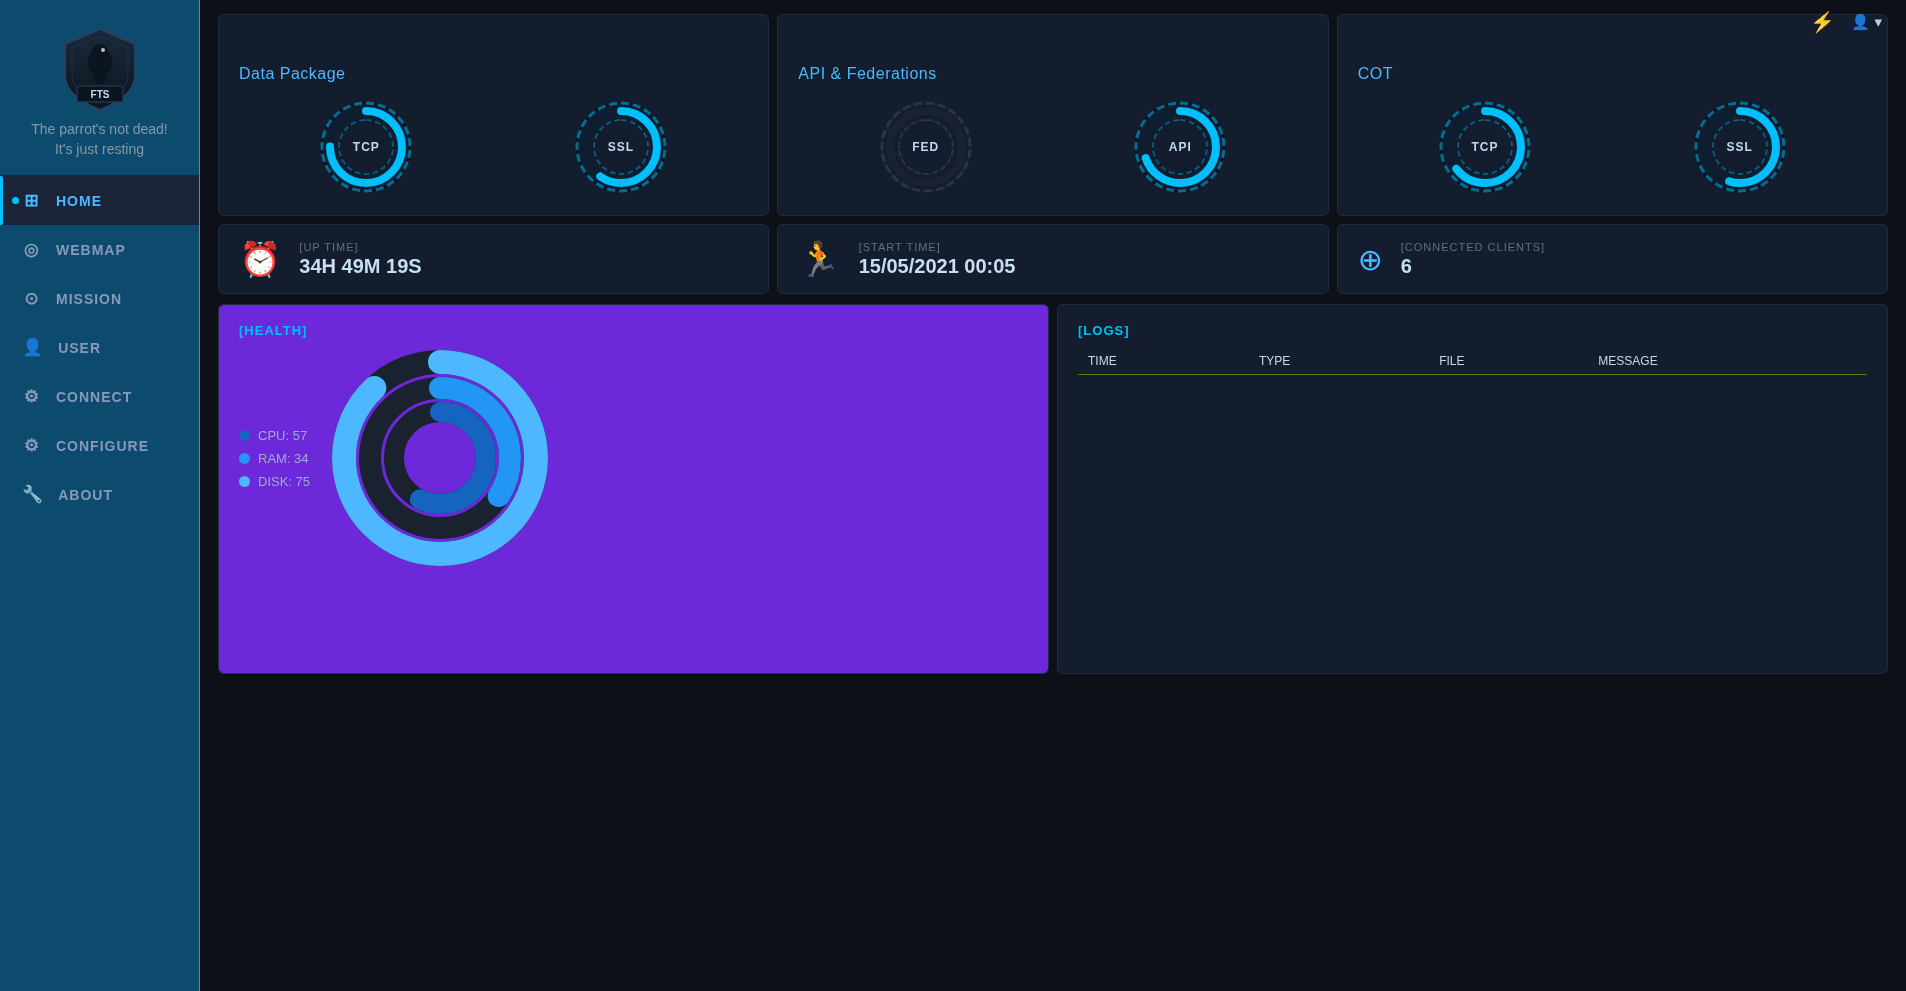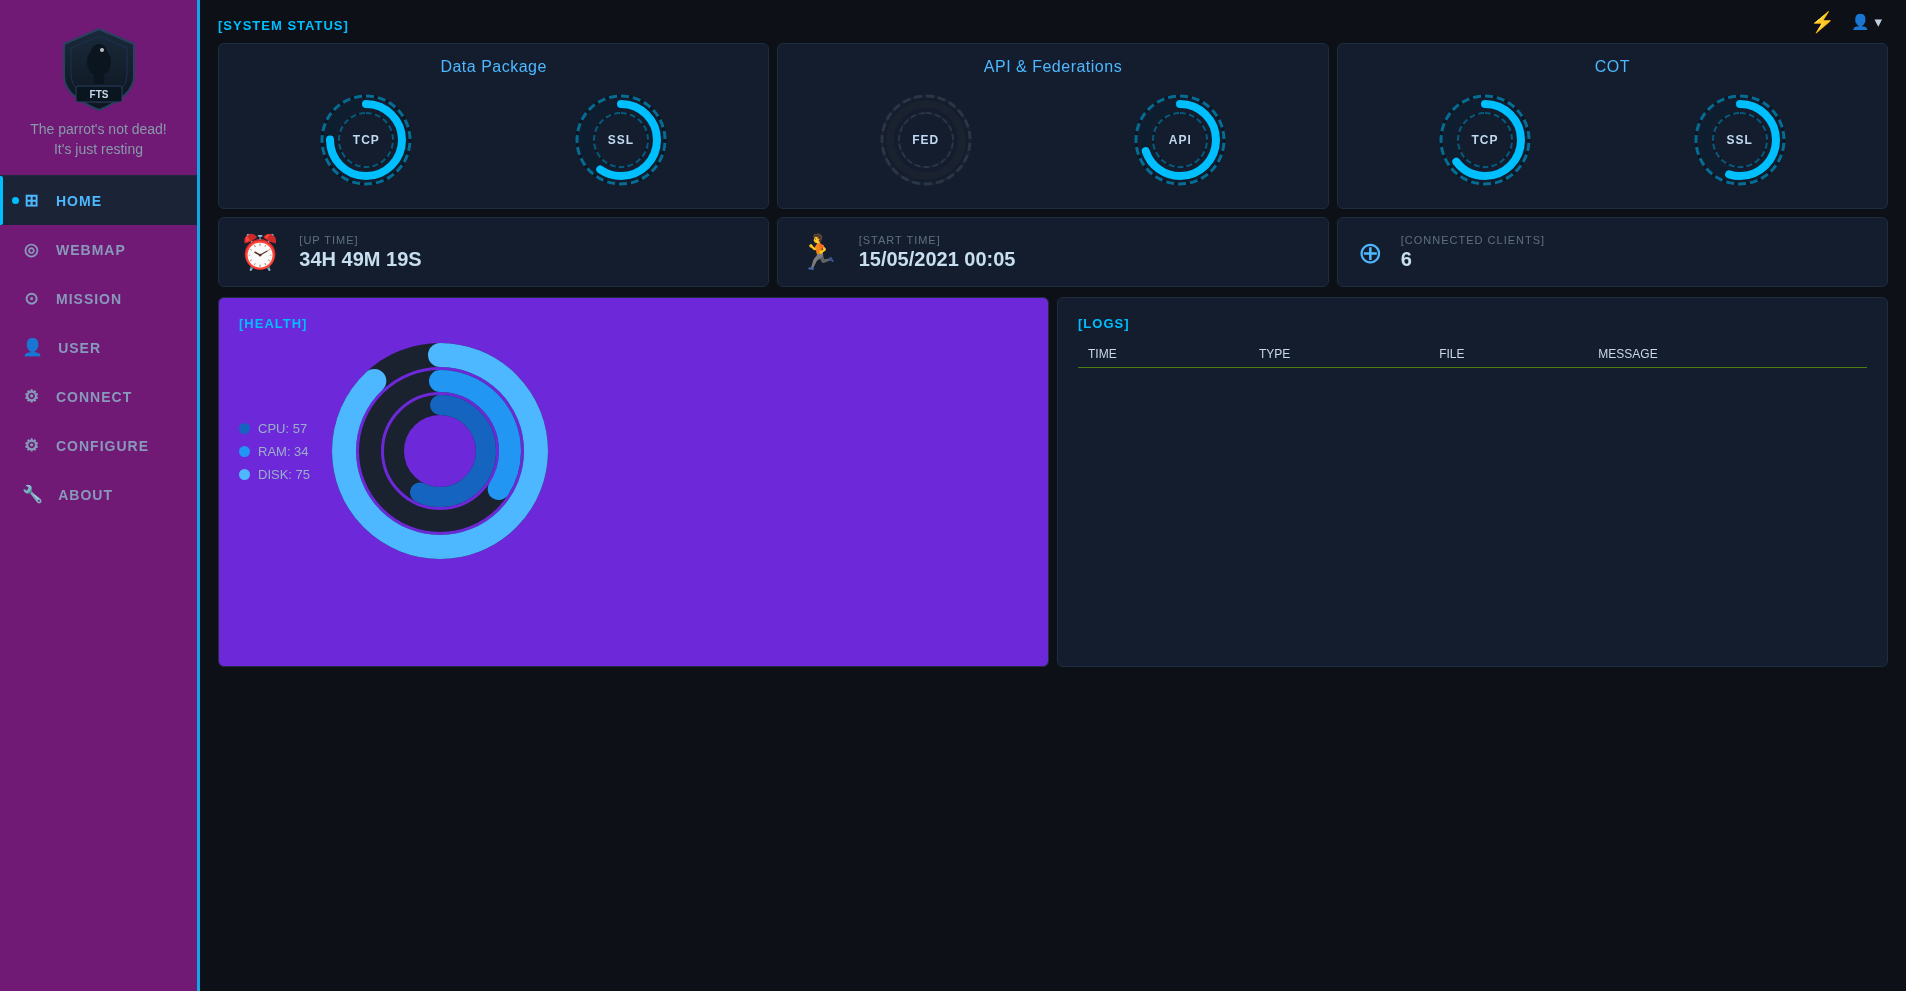--- a/index.html
+++ b/index.html
@@ -36,25 +36,25 @@
       align-items: center;
       gap: 4px;
     }
 
     
     .sidebar {
       position: fixed;
       left: 0; top: 0;
       width: 200px;
       height: 100%;
-      background: #701a75;
+      background: #0c4a6e;
       display: flex;
       flex-direction: column;
       align-items: stretch;
-      border-right: 3px solid #0ea5e9;
+      border-right: 1px solid #0ea5e9;
       z-index: 50;
     }
     .sidebar-logo {
       display: flex;
       flex-direction: column;
       align-items: center;
       padding: 24px 10px 16px;
       border-bottom: 1px solid #1e2a3a;
     }
     .logo-shield {
@@ -131,23 +131,23 @@
     .status-card {
       background: #131d2e;
       border: 1px solid #1e2d42;
       border-radius: 6px;
       padding: 14px 20px 18px;
     }
     .status-card-title {
       color: #4db8ff;
       font-size: 16px;
       font-weight: 500;
-      text-align: center;
       margin-bottom: 14px;
       letter-spacing: 0.5px;
+      margin-top: 36px;
     }
     .gauges-row {
       display: flex;
       justify-content: space-around;
       align-items: center;
     }
 
     
     .gauge-wrap {
       display: flex;
@@ -342,21 +342,20 @@
     <span>CONFIGURE</span>
   </div>
   <div class="nav-item">
     <span class="nav-icon">🔧</span>
     <span>ABOUT</span>
   </div>
 </div>
 
 <div class="main">
 
-  <div class="section-label">[SYSTEM STATUS]</div>
 
   <div class="status-row">
 
     <div class="status-card">
       <div class="status-card-title">Data Package</div>
       <div class="gauges-row">
         <div class="gauge-wrap">
           <div class="gauge">
             <svg viewBox="0 0 100 100">
 

